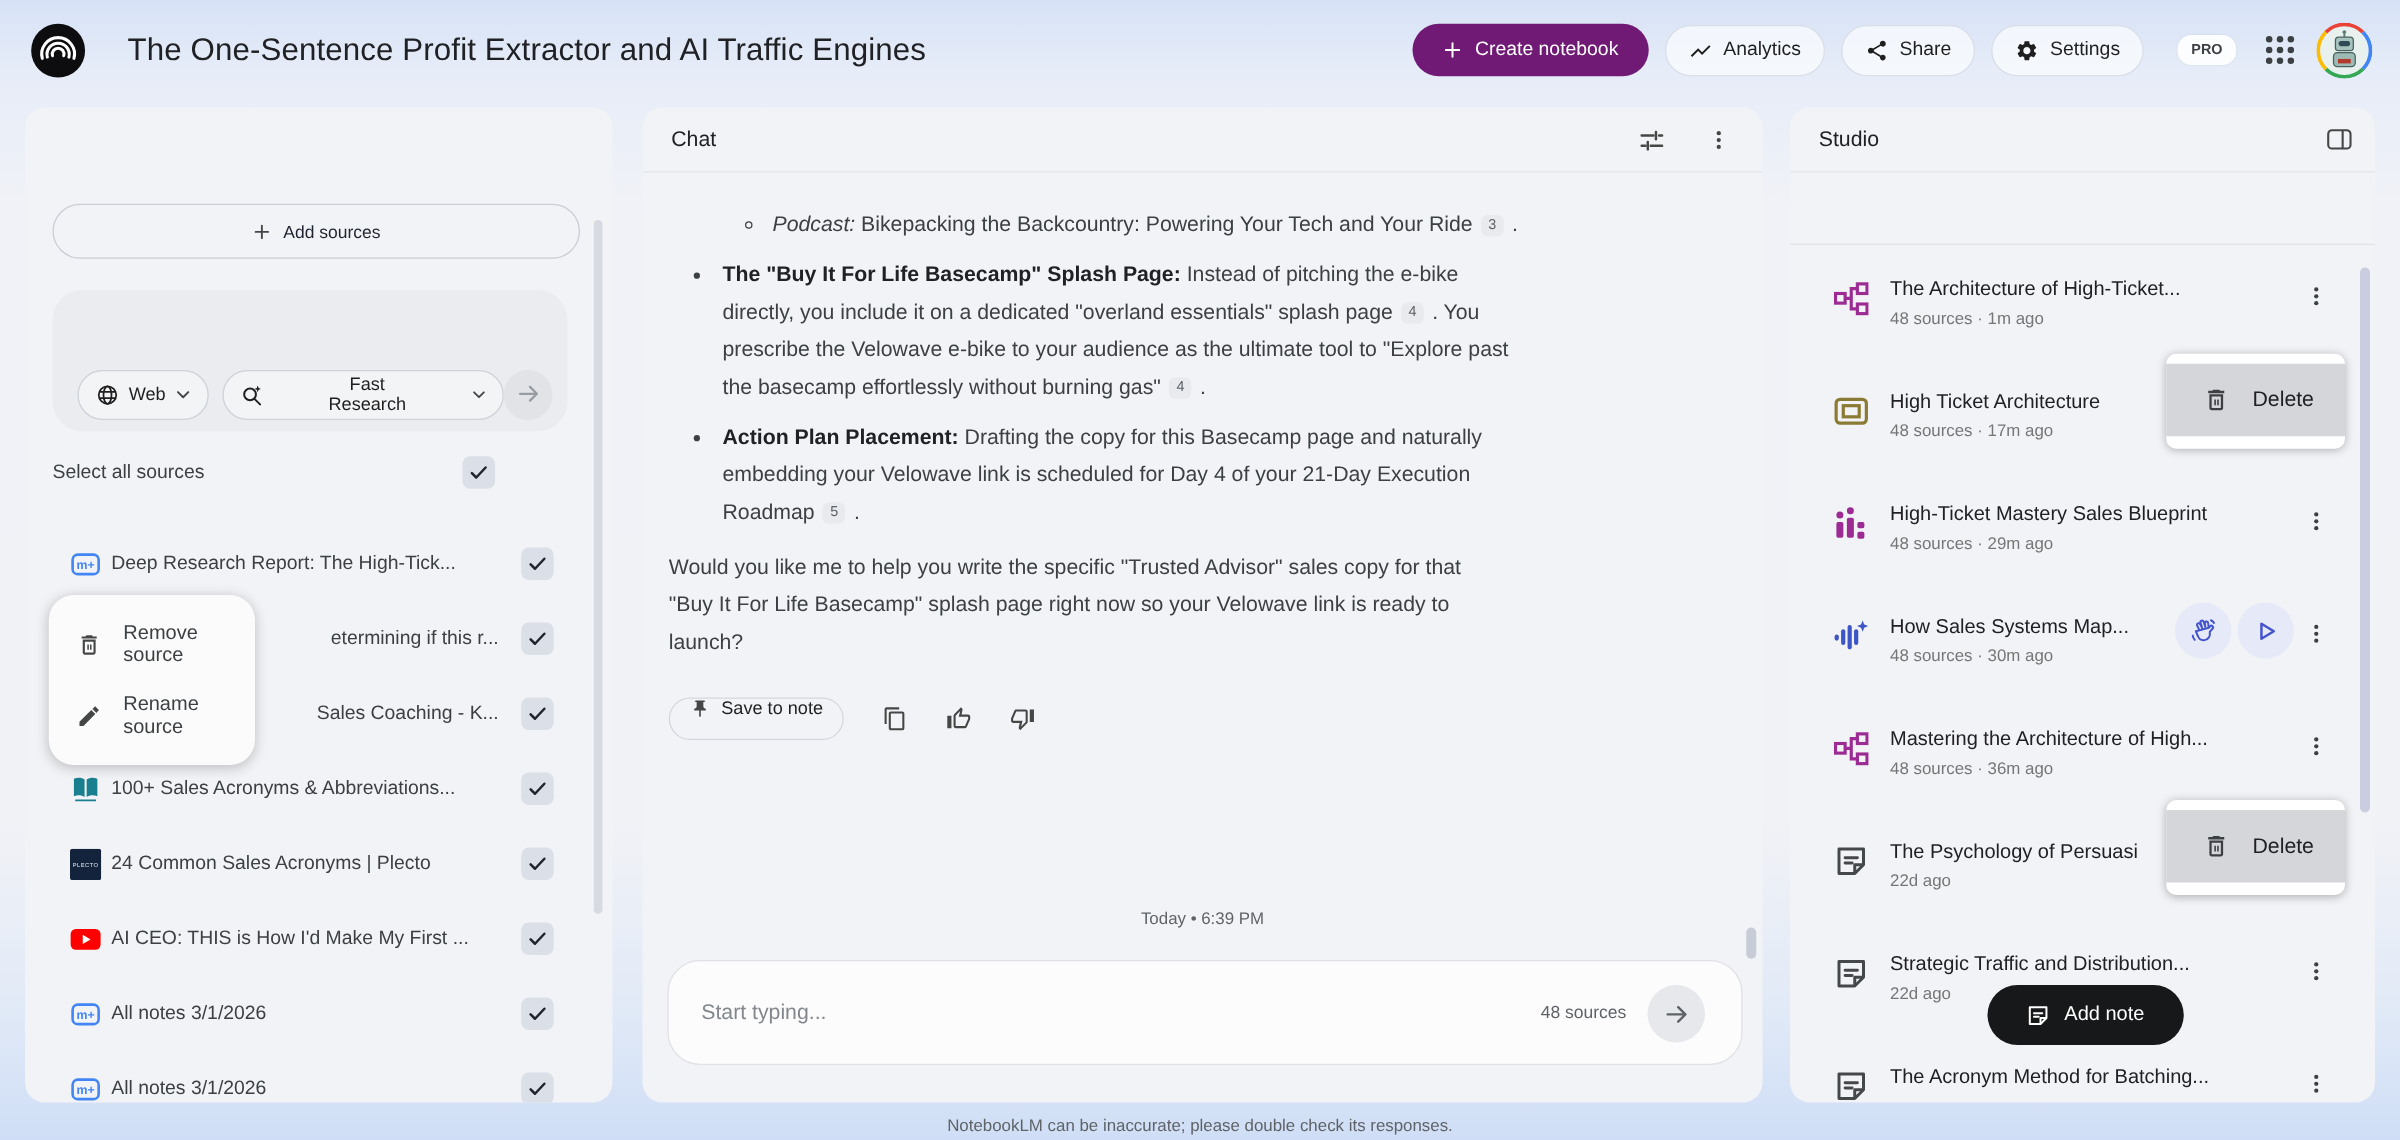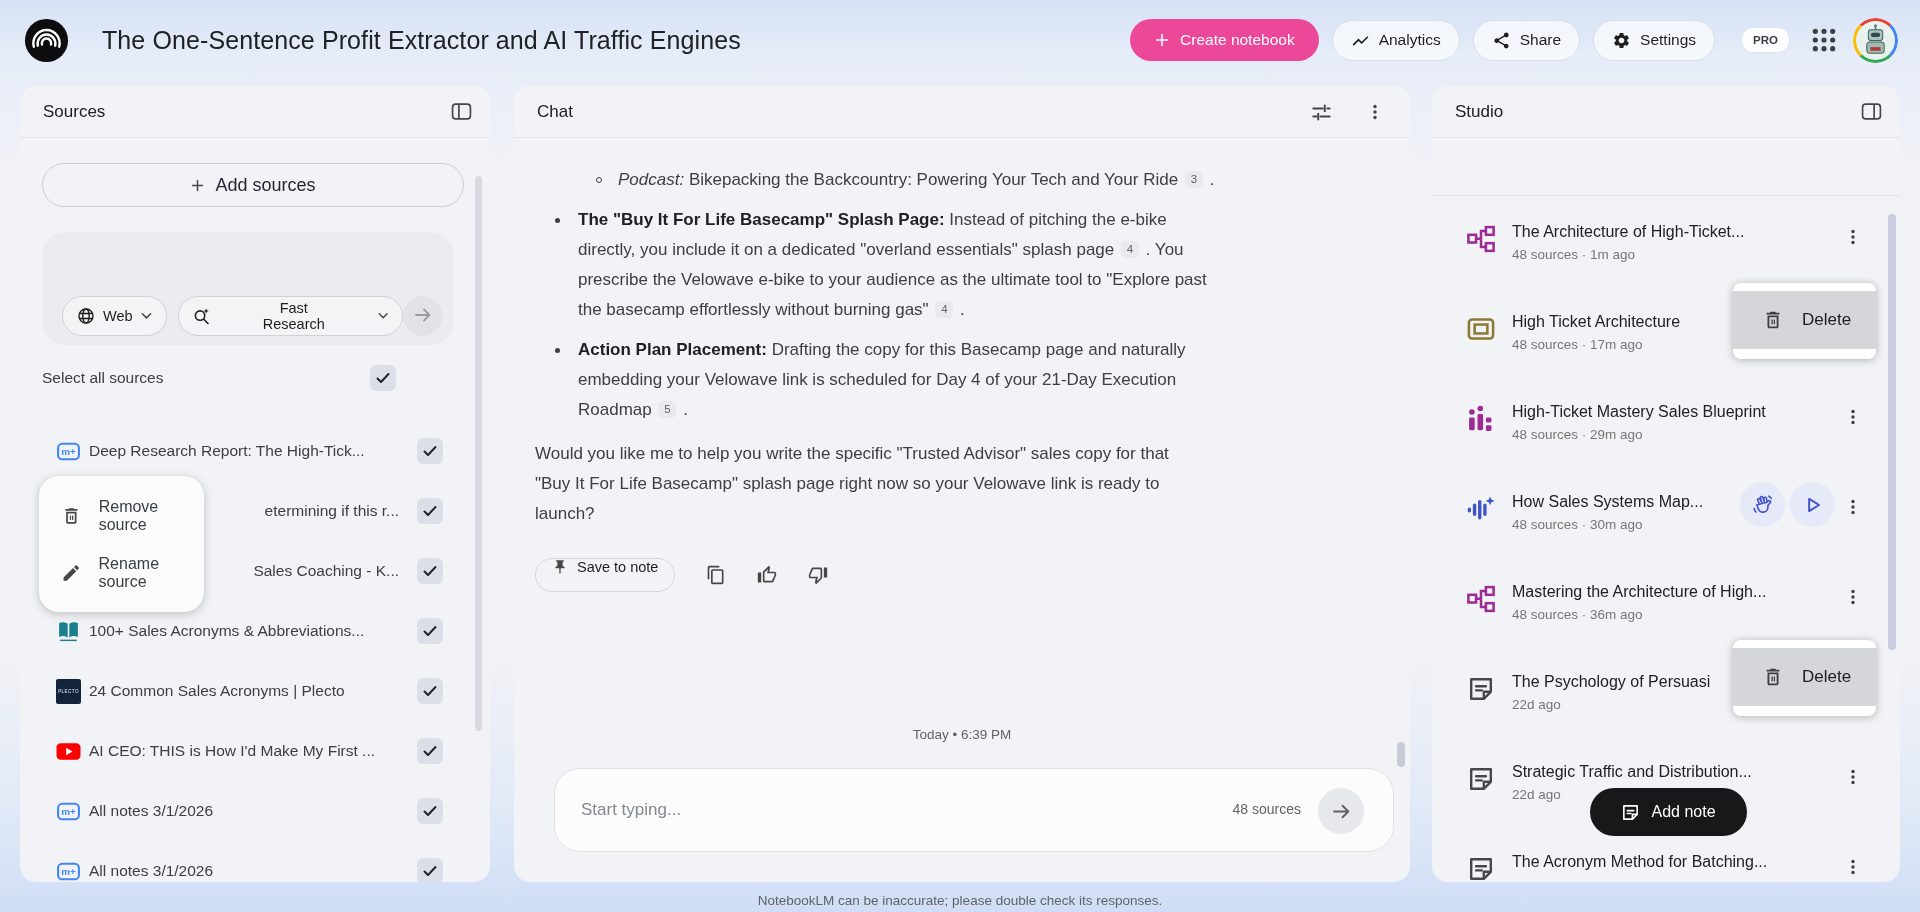--- a/index.html
+++ b/index.html
@@ -11,42 +11,42 @@
     color:#1f1f1f; position:relative;
   }
   .ic { display:inline-flex; align-items:center; justify-content:center; }
   .ic svg { width:100%; height:100%; display:block; }
 
   
   header { position:absolute; left:0; top:0; width:1920px; height:80px; display:flex; align-items:center; }
   .logo { width:45px; height:45px; margin-left:24px; cursor:pointer; }
   h1.title { font-size:25px; font-weight:400; color:#202124; margin-left:33px; letter-spacing:.1px; }
   .hactions { margin-left:auto; display:flex; align-items:center; margin-right:22px; }
-  .btn-dark { display:flex; align-items:center; gap:10px; background:#ec4899; color:#fff; border:none;
+  .btn-dark { display:flex; align-items:center; gap:10px; background:#701a75; color:#fff; border:none;
     border-radius:22px; height:42px; padding:0 24px; font-size:15.5px; font-family:inherit; cursor:pointer; }
   .btn-dark .ic { width:16px; height:16px; color:#fff; }
   .pill { display:flex; align-items:center; gap:9px; background:rgba(250,252,255,.75); border:1px solid #d9dee8;
     border-radius:21px; height:41px; padding:0 18px; font-size:15.5px; color:#1f1f1f; font-family:inherit; cursor:pointer; margin-left:13px; }
   .pill .ic { width:19px; height:19px; color:#1f1f1f; }
   .pro { background:#fcfdfe; border-radius:11px; padding:6px 11px; font-size:11.5px; font-weight:700; color:#3c4043; margin-left:27px; box-shadow:0 0 2px rgba(0,0,0,.08); }
   .appsbtn { width:26px; height:26px; border:none; background:transparent; margin-left:22px; color:#3c4043; cursor:pointer; }
   .avatar { width:45px; height:45px; border-radius:50%; border:none; background:transparent; margin-left:16px; cursor:pointer; overflow:hidden; }
 
   
   .panel { position:absolute; top:86px; height:796px; background:#f2f3f6; border-radius:16px; overflow:hidden; }
   .panel.sources { left:20px; width:470px; }
   .panel.chat { left:514px; width:896px; }
   .panel.studio { left:1432px; width:468px; }
   .phead { position:absolute; left:0; right:0; top:0; height:52px; border-bottom:1px solid #e3e5ea; display:flex; align-items:center; }
   .ptitle { font-size:17px; color:#202124; margin-left:23px; }
   .pcollapse { margin-left:auto; margin-right:18px; width:21px; height:19px; color:#444746; background:none; border:none; cursor:pointer; }
 
   
   .add-sources { position:absolute; left:22px; right:26px; top:77px; height:44px; border:1px solid #c9cdd5; border-radius:22px;
-    background:transparent; display:flex; align-items:center; justify-content:center; gap:10px; font-size:18px; font-family:inherit; color:#1f2430; cursor:pointer; }
+    background:transparent; display:flex; align-items:center; justify-content:center; gap:10px; font-size:14px; font-family:inherit; color:#1f2430; cursor:pointer; }
   .add-sources .ic { width:15px; height:15px; color:#444746; }
   .search-card { position:absolute; left:22px; width:412px; top:146px; height:113px; background:#ebecef; border-radius:24px; }
   .search-row { display:flex; align-items:center; padding:17px 0 0 20px; gap:13px; }
   .search-row .ic { width:19px; height:19px; color:#5f6368; }
   .search-row input { border:none; background:transparent; outline:none; font-size:16px; font-family:inherit; color:#3c4043; width:330px; }
   .search-row input::placeholder { color:#5f6368; }
   .chips-row { position:absolute; left:20px; right:12px; top:64px; display:flex; align-items:center; }
   .chip { display:flex; align-items:center; gap:8px; background:#f3f4f6; border:1px solid #cdd1d8; border-radius:20px; height:40px;
     padding:0 14px; font-size:14.5px; font-family:inherit; color:#1f1f1f; cursor:pointer; }
   .chip + .chip { margin-left:11px;gap:40px; }
@@ -87,21 +87,21 @@
   .seg-i { font-style:italic; }
   .seg-b { font-weight:700; color:#202124; }
   .cite { display:inline-block; min-width:18px; height:17px; line-height:17px; background:#e8eaee; border-radius:5px;
     font-size:11.5px; color:#5f6368; text-align:center; vertical-align:2px; padding:0 2px; margin:0 2px; cursor:pointer; }
   .save-row { display:flex; align-items:center; margin-top:29px; gap:0; }
   .save-pill { display:flex; align-items:flex-start; gap:9px; border:1px solid #d3d7dd; background:transparent; border-radius:18px;
     height:34px; padding:0 16px; font-size:14.5px; font-family:inherit; color:#1f1f1f; cursor:pointer; }
   .save-pill .ic { width:16px; height:16px; color:#444746; }
   .act-ic { width:20px; height:20px; background:none; border:none; color:#444746; cursor:pointer; margin-left:31px; }
   .session-divider { position:absolute; left:0; right:0; top:641px; text-align:center; font-size:13.5px; color:#5f6368; }
-  .chat-input { position:absolute; left:40px; right:16px; top:682px; height:84px; background:#fcfcfd; border:1.5px solid #dfe1e6; border-radius:26px; }
+  .chat-input { position:absolute; left:20px; right:16px; top:682px; height:84px; background:#fcfcfd; border:1.5px solid #dfe1e6; border-radius:26px; }
   .chat-input input { position:absolute; left:26px; top:0; height:100%; width:600px; border:none; background:transparent; outline:none; font-size:17px; font-family:inherit; color:#3c4043; }
   .chat-input input::placeholder { color:#83888e; }
   .src-count { position:absolute; right:92px; top:32px; font-size:14px; color:#5f6368;margin-left:32px; }
   .send { position:absolute; right:29px; top:19px; width:46px; height:46px; border-radius:50%; border:none; background:#e6e8ec; color:#5f6368; cursor:pointer; display:flex; align-items:center; justify-content:center; }
   .send .ic { width:21px; height:21px; }
   .chat-thumb { right:5px; top:656px; width:8px; height:25px; background:#c8ccd6; }
 
   
   .chip-card { position:absolute; left:26px; top:50px; width:205px; height:40px; background:#e2e7f5; border-radius:0 0 16px 16px; overflow:hidden; cursor:pointer; }
   .chip-label { position:absolute; left:24px; top:10px; font-size:15.5px; font-weight:500; color:#3a5bb0; }
@@ -202,29 +202,20 @@
           <rect x="15" y="11.5" width="14" height="10.5" rx="2.5" fill="#a8c3bd" stroke="#47635f"></rect>
           <rect x="17.5" y="14.5" width="9" height="4" rx="2" fill="#2f4a55"></rect>
           <rect x="13.5" y="23.5" width="17" height="11" rx="3" fill="#9dbab4" stroke="#47635f"></rect>
           <rect x="17" y="28.5" width="10" height="3.5" fill="#b23b2e"></rect>
         </svg>
       </button>
   </div>
 </header>
 
 <section class="panel sources">
-  <div class="phead">
-    <span class="ptitle">Sources</span>
-    <button class="pcollapse ic">
-        <svg viewBox="0 0 20 18" fill="none" stroke="currentColor" stroke-width="1.6">
-          <rect x="1.5" y="2" width="17" height="14" rx="3"></rect>
-          <line x1="7.5" y1="2" x2="7.5" y2="16"></line>
-        </svg>
-      </button>
-  </div>
   <button class="add-sources">
     <span class="ic">
         <svg viewBox="0 0 18 18" fill="none" stroke="currentColor" stroke-width="1.8" stroke-linecap="round">
           <path d="M9 3v12M3 9h12"></path>
         </svg>
       </span>
     <span>Add sources</span>
   </button>
   <div class="search-card">
     <div class="chips-row">

